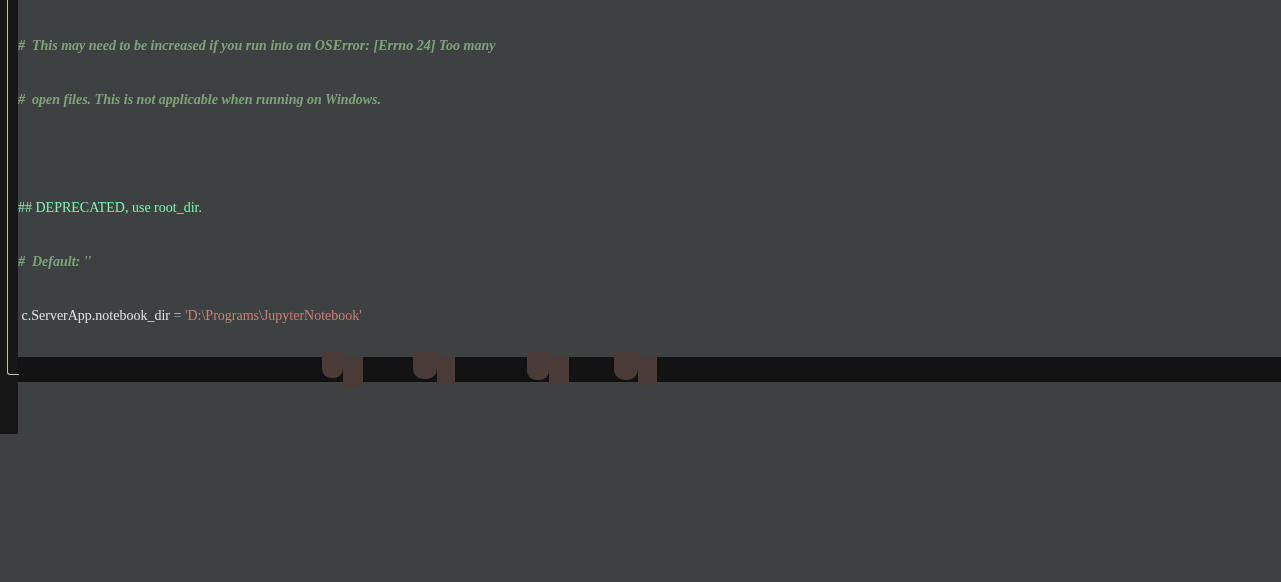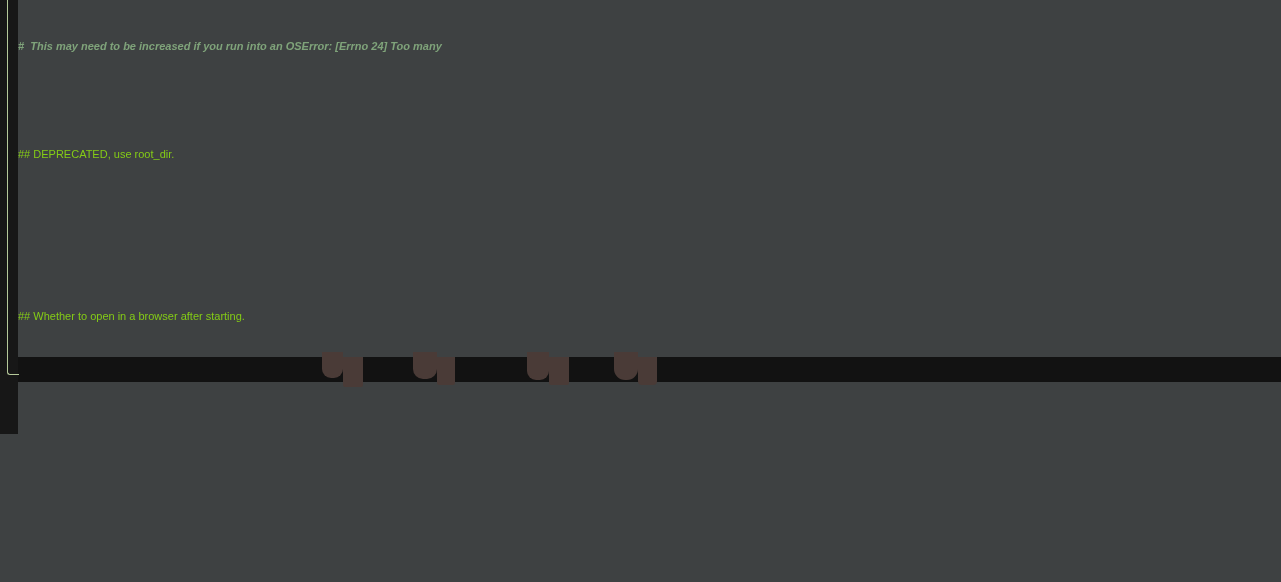--- a/index.html
+++ b/index.html
@@ -8,22 +8,22 @@
     margin: 0; padding: 0;
     width: 1281px; height: 582px;
     overflow: hidden;
     background: #3e4142;
   }
   #editor {
     position: relative;
     width: 1281px;
     height: 434px;
     background: #3e4142;
-    font-family: Liberation Sans, sans-serif;
-    font-size: 11px;
+    font-family: Liberation Serif, serif;
+    font-size: 14px;
     line-height: 18px;
     overflow: hidden;
     -webkit-font-smoothing: antialiased;
   }
   
   #gutter-strip {
     position: absolute;
     left: 0; top: 0;
     width: 18px; height: 582px;
     background: #171717;
@@ -61,21 +61,21 @@
     white-space: pre;
   }
   .line {
     height: 18px;
     line-height: 18px;
     padding-left: 18px;
     white-space: pre;
     position: relative;
   }
   
-  .c2 { color: #84cc16; font-style: normal; font-weight: normal; }
+  .c2 { color: #86efac; font-style: normal; font-weight: normal; }
   
   .c1 { color: #7fa37a; font-style: italic; font-weight: bold; }
   
   .code { color: #dfe3e4; }
   .op   { color: #c6cbcb; }
   .str2 { color: #cd8075; }
   .blank { height: 18px; }
 
   
   .redact {
@@ -87,22 +87,25 @@
 </style>
 </head>
 <body>
 
 <div id="editor">
 
   <div id="line-highlight"></div>
 
   <div id="code">
     <div class="line"><span class="c1">#  This may need to be increased if you run into an OSError: [Errno 24] Too many</span></div>
+    <div class="line"><span class="c1">#  open files. This is not applicable when running on Windows.</span></div>
     <div class="line blank"></div>
     <div class="line"><span class="c2">## DEPRECATED, use root_dir.</span></div>
+    <div class="line"><span class="c1">#  Default: ''</span></div>
+    <div class="line"><span class="code"> c.ServerApp.notebook_dir </span><span class="op">= </span><span class="str2">'D:\Programs\JupyterNotebook'</span></div>
     <div class="line blank"></div>
     <div class="line blank"></div>
     <div class="line"><span class="c2">## Whether to open in a browser after starting.</span></div>
     
     
     
     
     
     
     

